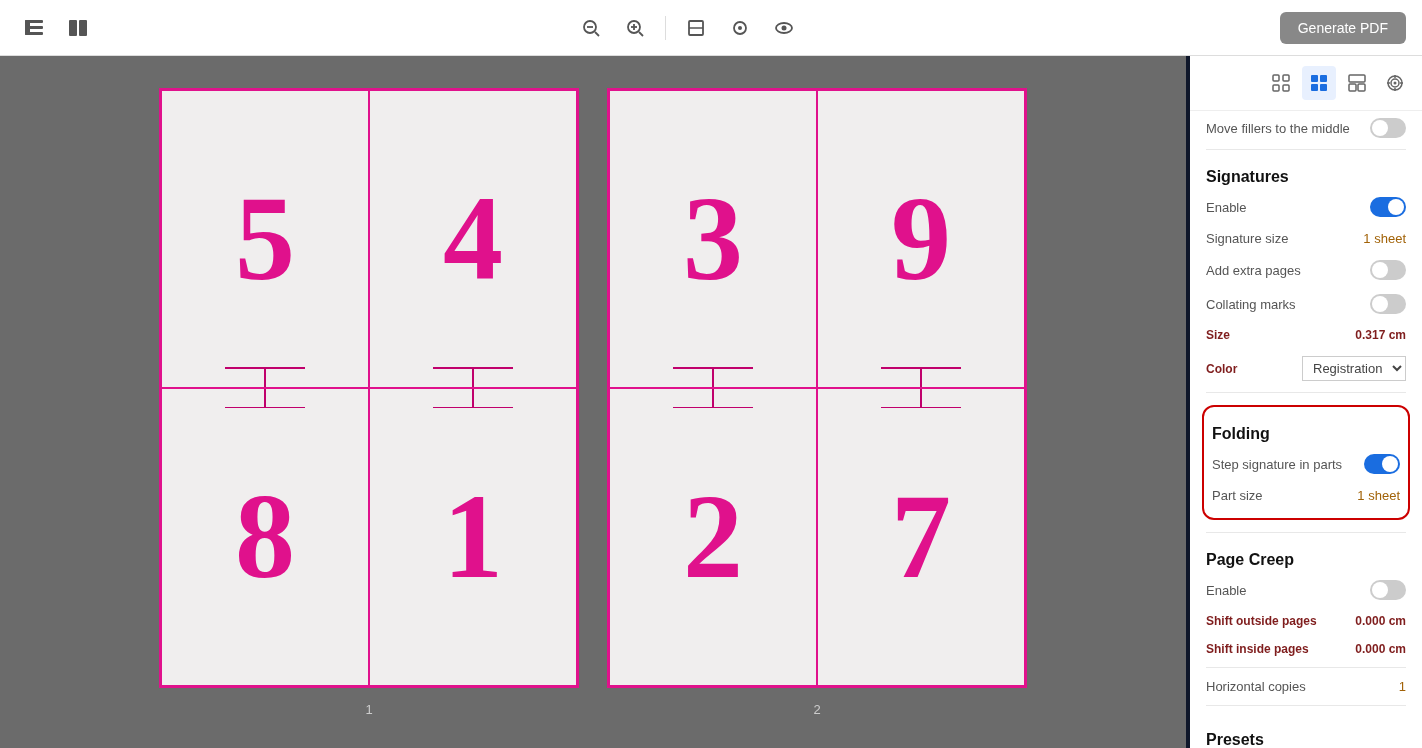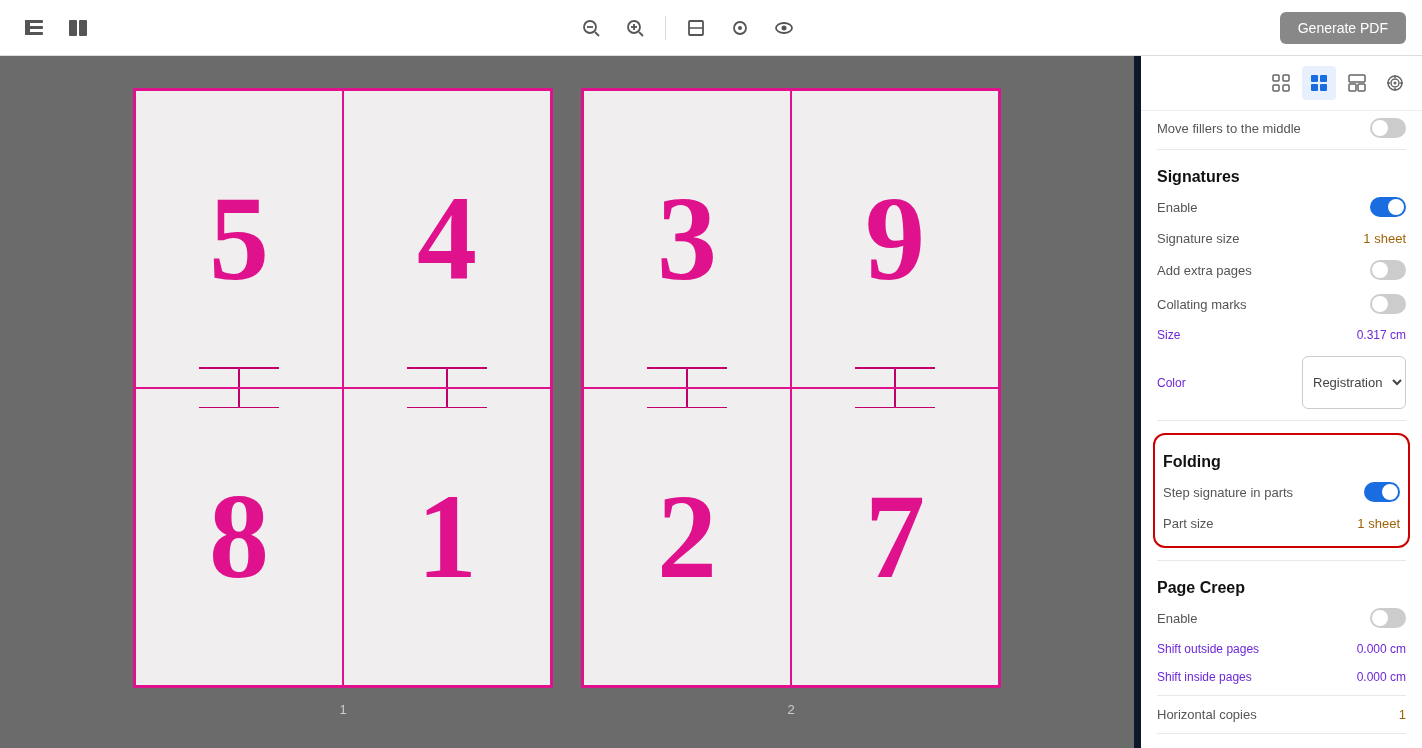--- a/index.html
+++ b/index.html
@@ -122,23 +122,23 @@
       display: flex;
       flex-direction: column;
       align-items: center;
     }
     .fold-mark-top .fold-mark-h-line-h {
       width: 80px;
     }
 
     
     .right-panel {
-      width: 288px;
+      width: 236px;
       background: #fff;
-      border-left: 7px solid #0f172a;
+      border-left: 4px solid #0f172a;
       overflow-y: auto;
       flex-shrink: 0;
       padding-bottom: 20px;
     }
 
     
     .panel-icons {
       display: flex;
       align-items: center;
       justify-content: flex-end;
@@ -212,30 +212,30 @@
     .folding-section {
       border: 2px solid #cc0000;
       border-radius: 12px;
       padding: 4px 8px 8px 8px;
       margin: 12px -4px;
     }
 
     
     .panel-select {
       border: 1px solid #ccc;
-      border-radius: 6px;
-      padding: 17px 6px;
+      border-radius: 0;
+      padding: 3px 6px;
       font-size: 13px;
       background: #fff;
       color: #444;
       cursor: pointer;
       min-width: 100px;
     }
 
-    .small-text { font-size: 12px; color: #6d28d9; }
+    .small-text { font-size: 12px; color: #7f1d1d; font-weight: bold; }
   </style>
 </head>
 <body>
 
 <div class="toolbar">
   <div class="toolbar-left">
 
     <button class="toolbar-icon-btn" title="Rows">
       <svg width="22" height="22" viewBox="0 0 22 22" fill="none" xmlns="http://www.w3.org/2000/svg">
         <rect x="2" y="3" width="18" height="3" rx="1" fill="#555"></rect>

